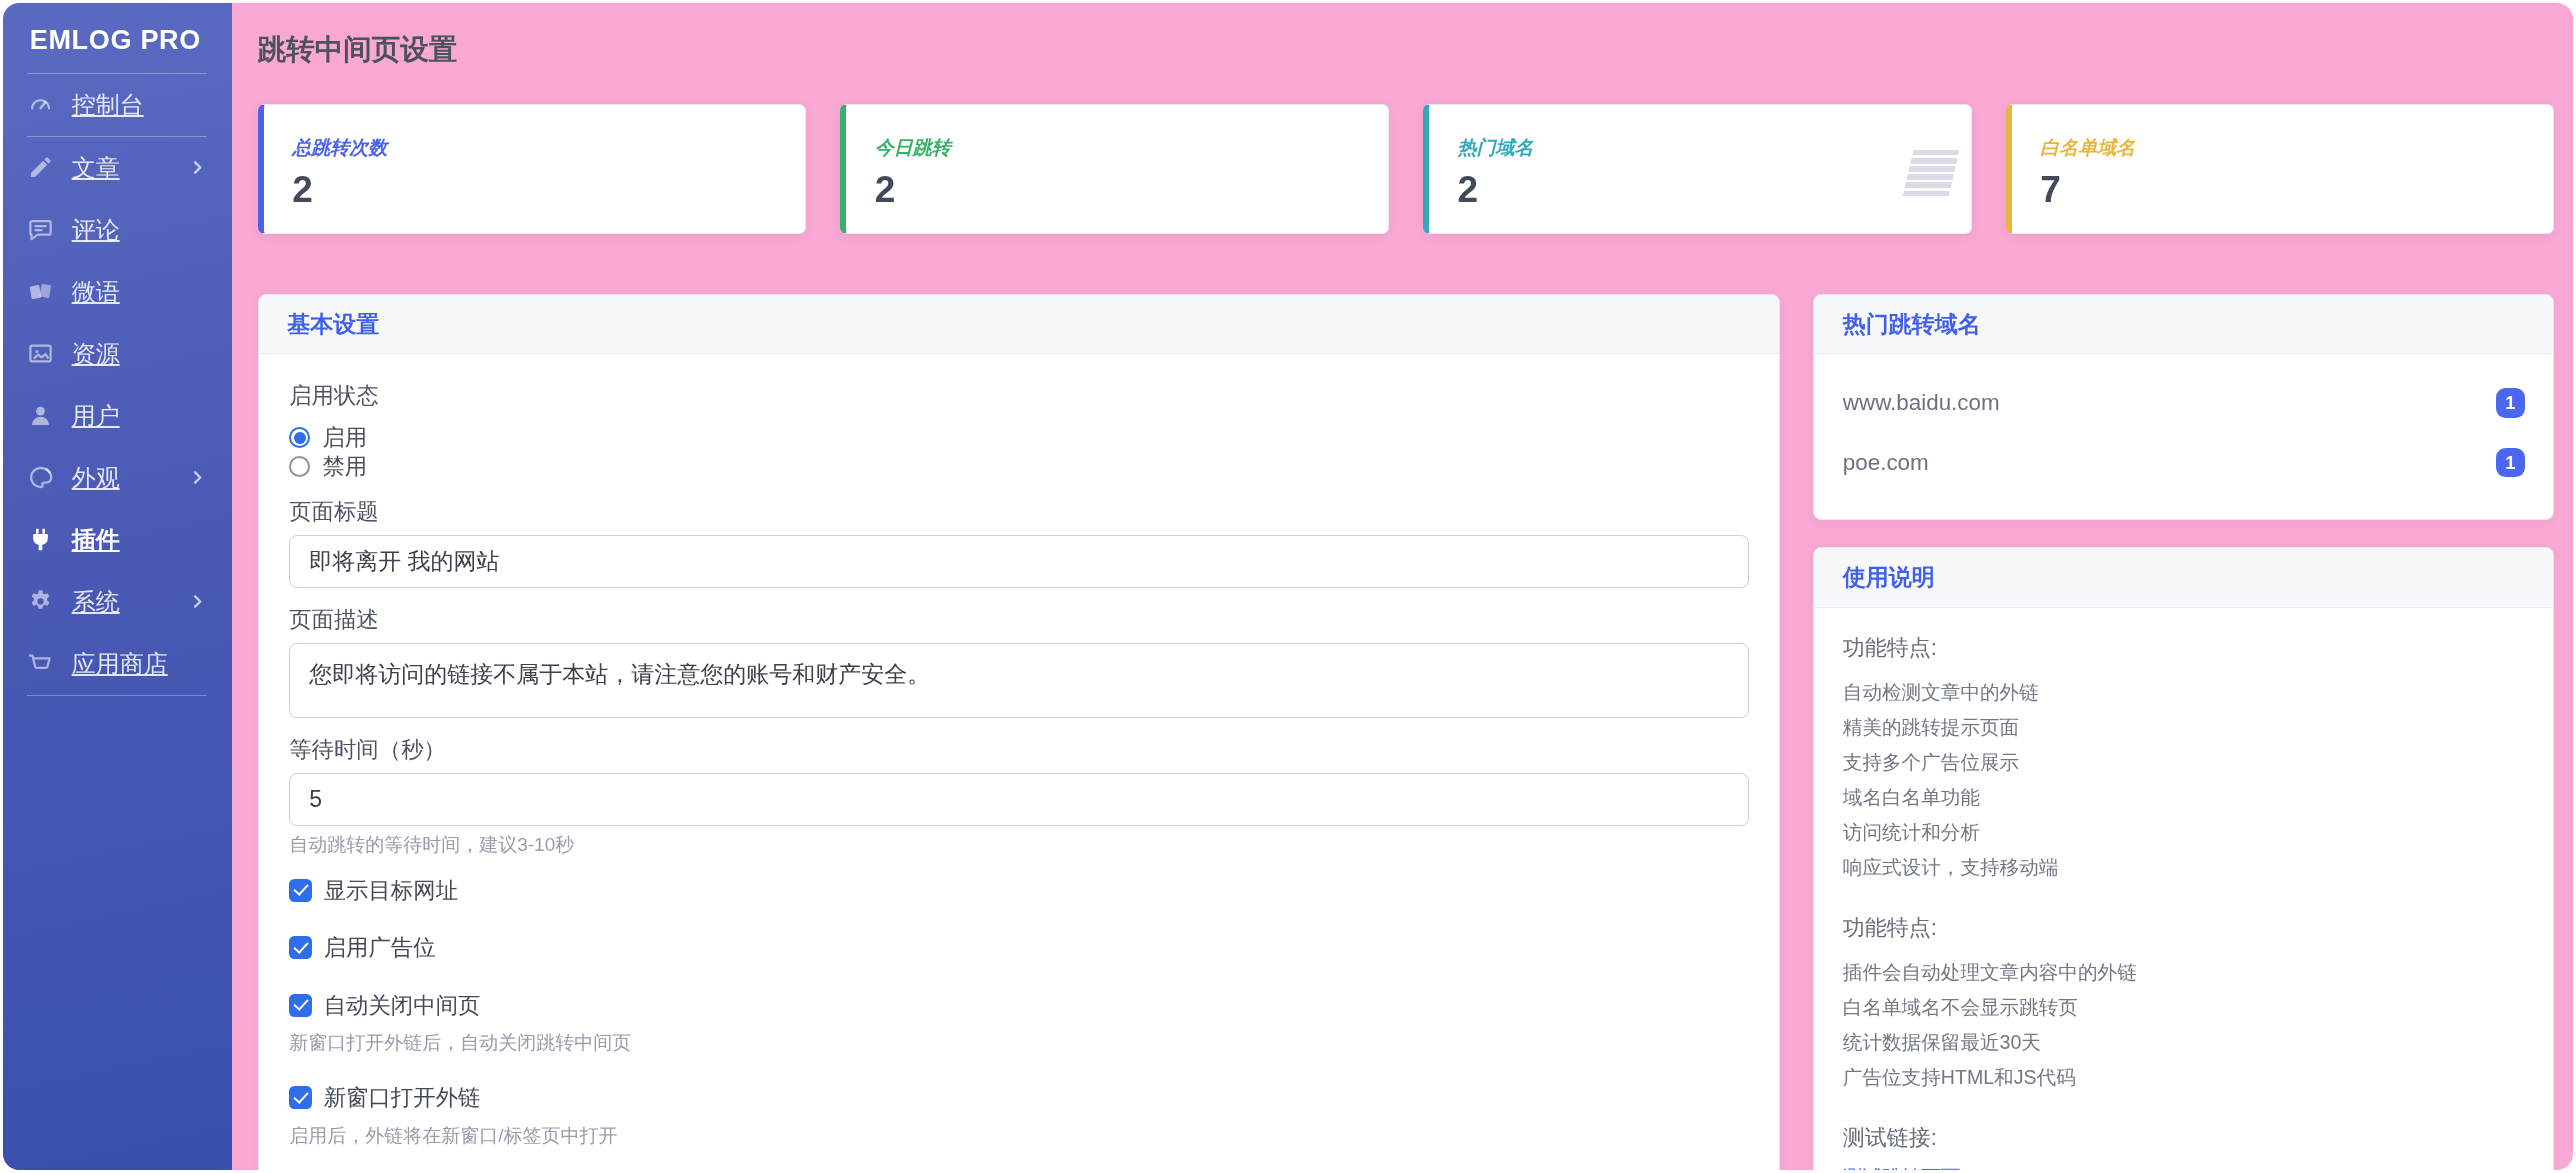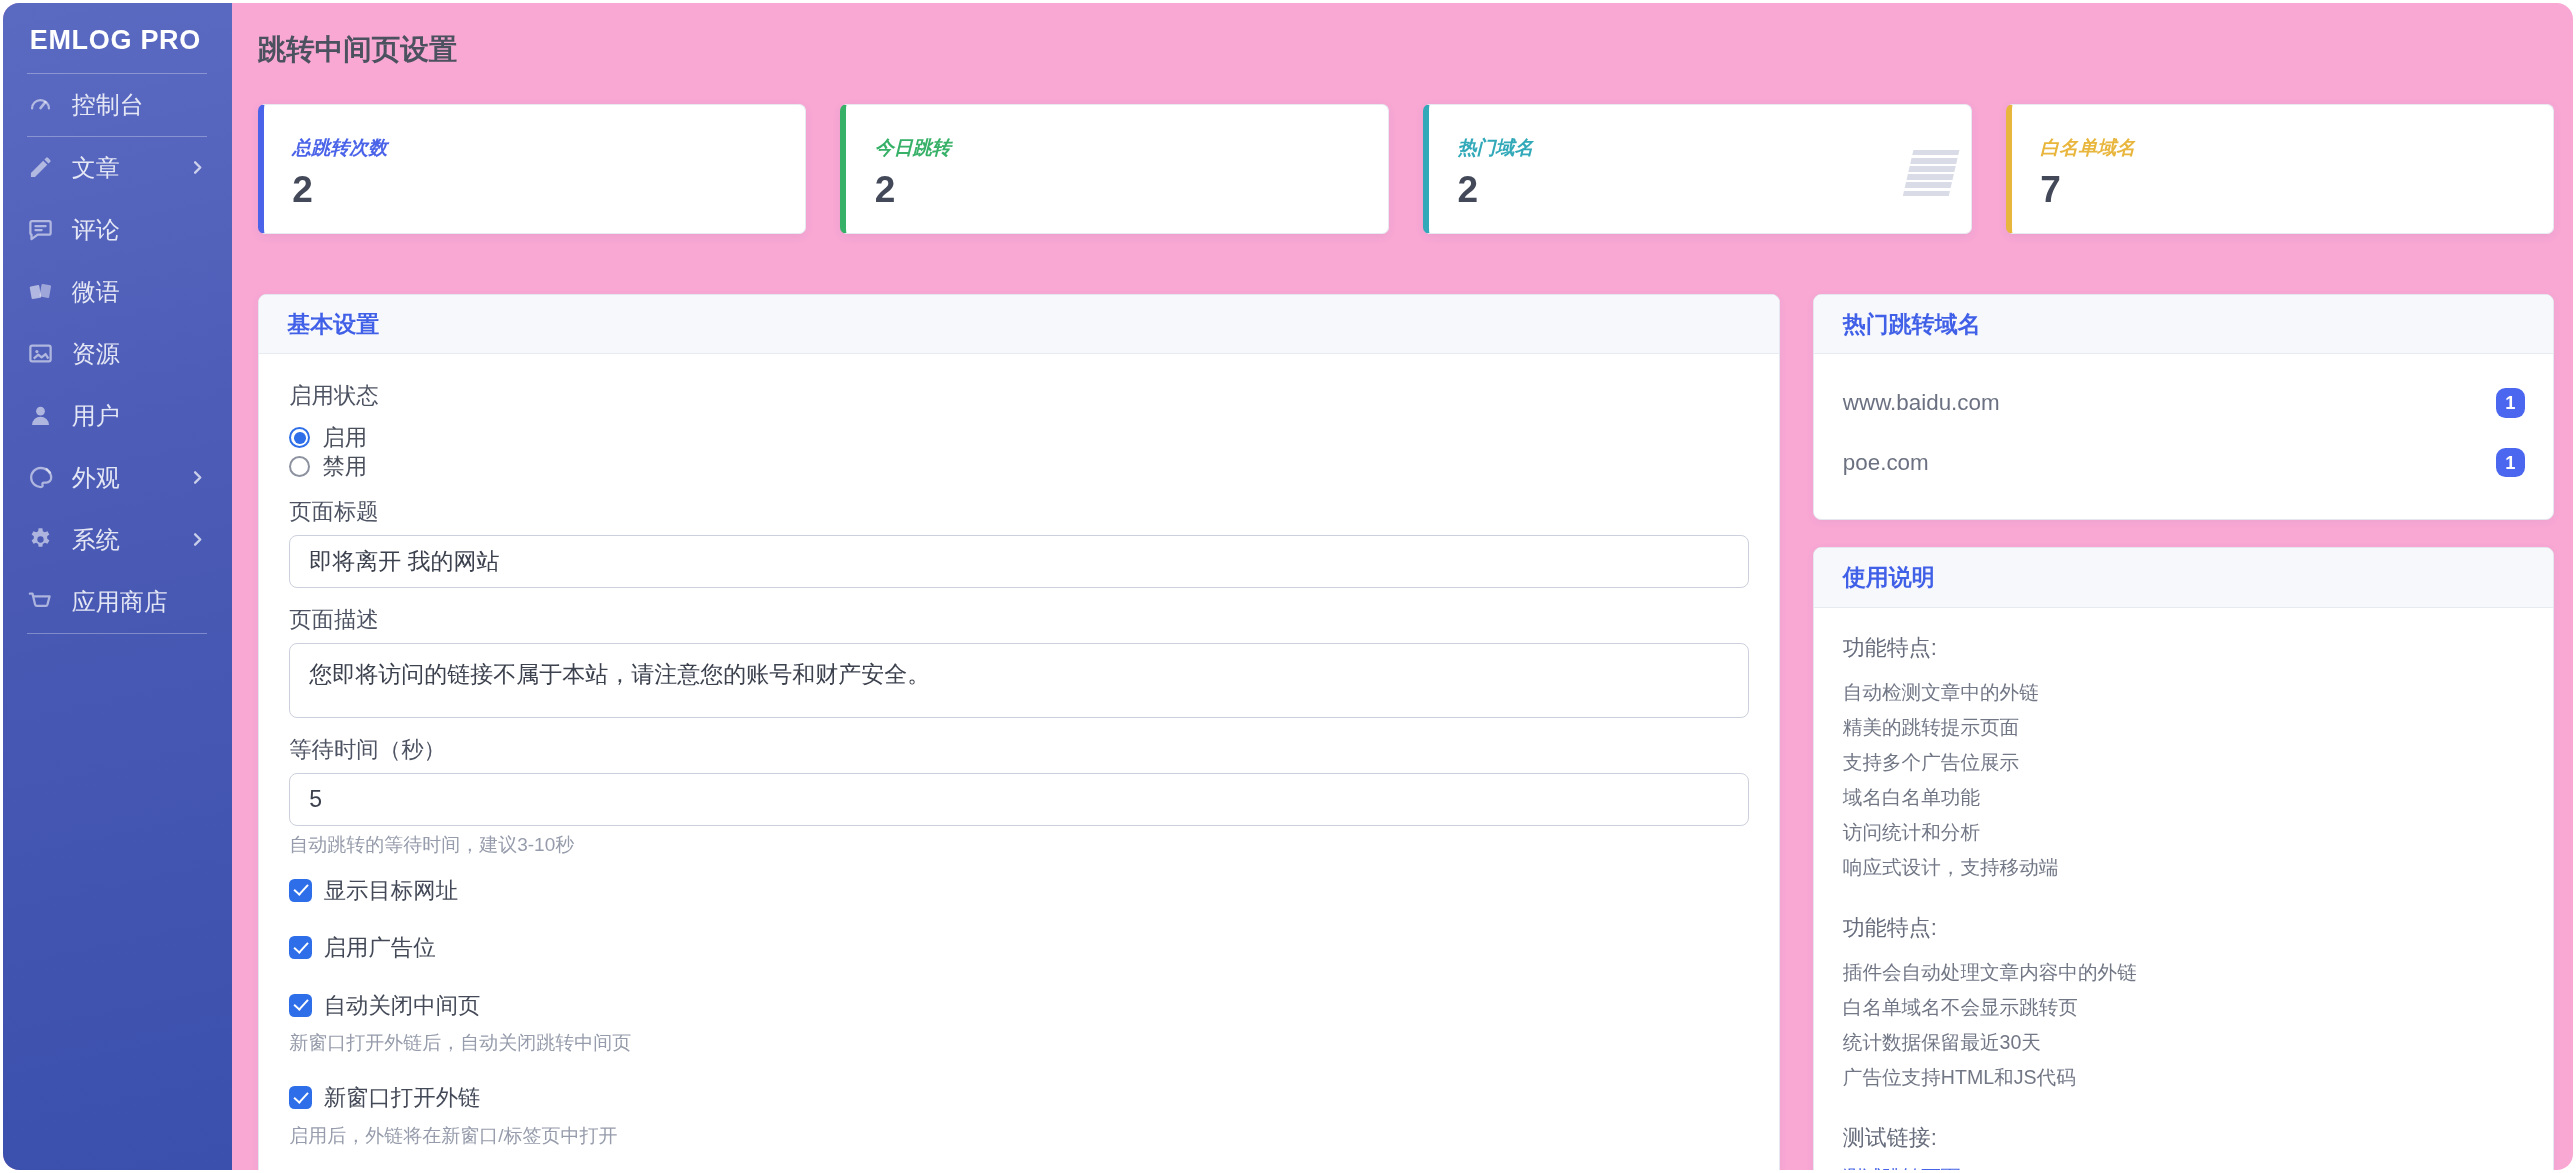--- a/index.html
+++ b/index.html
@@ -25,21 +25,21 @@
     background: linear-gradient(168deg, #5b6ac1 0%, #4a5ab5 45%, #3a50ac 100%);
     color: #fff;
     overflow: hidden;
   }
   .brand { font-size: 27px; font-weight: 700; letter-spacing: 0.7px; padding: 22px 27px 17.6px; }
   .side-divider { height: 0.7px; background: rgba(255,255,255,.3); margin: 0 24.4px; }
   .menu-item {
     height: 62px; display: flex; align-items: center;
     padding: 0 24.4px; gap: 17.6px;
     color: rgba(255,255,255,.85); font-size: 24px;
-    cursor: pointer; white-space: nowrap;
+    cursor: pointer; white-space: nowrap; text-decoration: underline;
   }
   .mi-icon { width: 27px; height: 27px; flex: none; color: rgba(255,255,255,.55); display: flex; align-items: center; }
   .mi-icon svg { width: 27px; height: 27px; }
   .menu-item.active { color: #ffffff; font-weight: 700; }
   .menu-item.active .mi-icon { color: #ffffff; }
   .mi-chevron { margin-left: auto; width: 19px; height: 19px; color: rgba(255,255,255,.7); display: flex; }
   .mi-chevron svg { width: 19px; height: 19px; }
 
   
   .content { flex: 1; padding: 19px 19px 0 26px; overflow: hidden; }
@@ -209,20 +209,30 @@
             </svg>
           </span>
           <span class="mi-label">外观</span>
           <span class="mi-chevron">
             <svg viewBox="0 0 24 24" fill="none" stroke="currentColor" stroke-width="3" stroke-linecap="round" stroke-linejoin="round">
               <path d="M9 5.5l6.5 6.5L9 18.5"></path>
             </svg>
           </span>
         </div>
 
+        <div class="menu-item active">
+          <span class="mi-icon">
+            <svg viewBox="0 0 24 24" fill="currentColor">
+              <path d="M8 2.5h2.3v4.3H8zM13.7 2.5H16v4.3h-2.3z"></path>
+              <path d="M6.4 7.2h11.2a.9.9 0 0 1 .9.9v2.5a6.1 6.1 0 0 1-4.9 6v4.9h-3.2v-4.9a6.1 6.1 0 0 1-4.9-6V8.1a.9.9 0 0 1 .9-.9z"></path>
+            </svg>
+          </span>
+          <span class="mi-label">插件</span>
+
+        </div>
 
         <div class="menu-item">
           <span class="mi-icon">
             <svg viewBox="0 0 24 24">
               <path fill="currentColor" fill-rule="evenodd" d="M10.3 2h3.4l.4 2.6a7.6 7.6 0 0 1 1.7 1l2.4-1 1.7 3-2 1.6a7.7 7.7 0 0 1 0 2l2 1.6-1.7 3-2.4-1a7.6 7.6 0 0 1-1.7 1l-.4 2.6h-3.4l-.4-2.6a7.6 7.6 0 0 1-1.7-1l-2.4 1-1.7-3 2-1.6a7.7 7.7 0 0 1 0-2l-2-1.6 1.7-3 2.4 1a7.6 7.6 0 0 1 1.7-1l.4-2.6zM12 9.2a2.8 2.8 0 1 0 0 5.6 2.8 2.8 0 0 0 0-5.6z"></path>
             </svg>
           </span>
           <span class="mi-label">系统</span>
           <span class="mi-chevron">
             <svg viewBox="0 0 24 24" fill="none" stroke="currentColor" stroke-width="3" stroke-linecap="round" stroke-linejoin="round">

